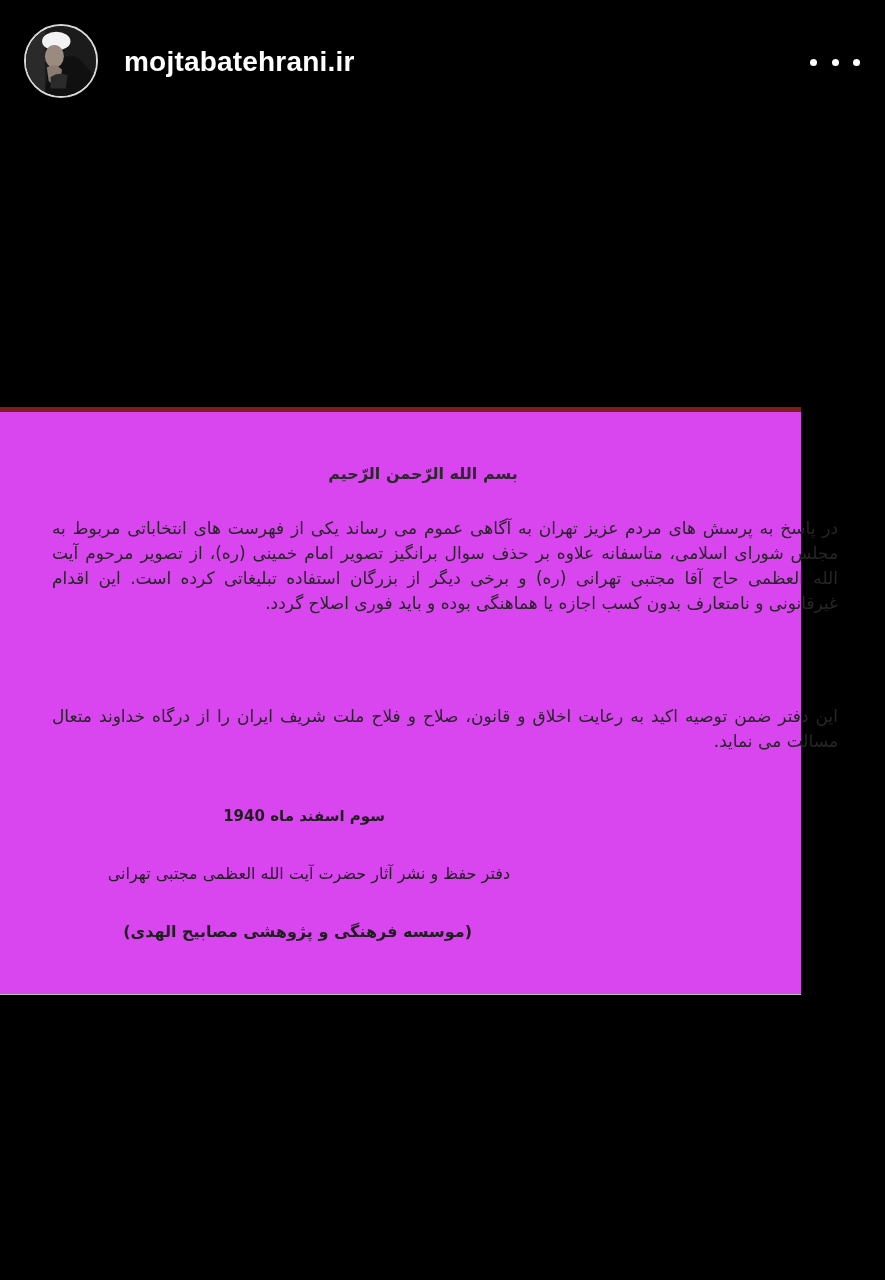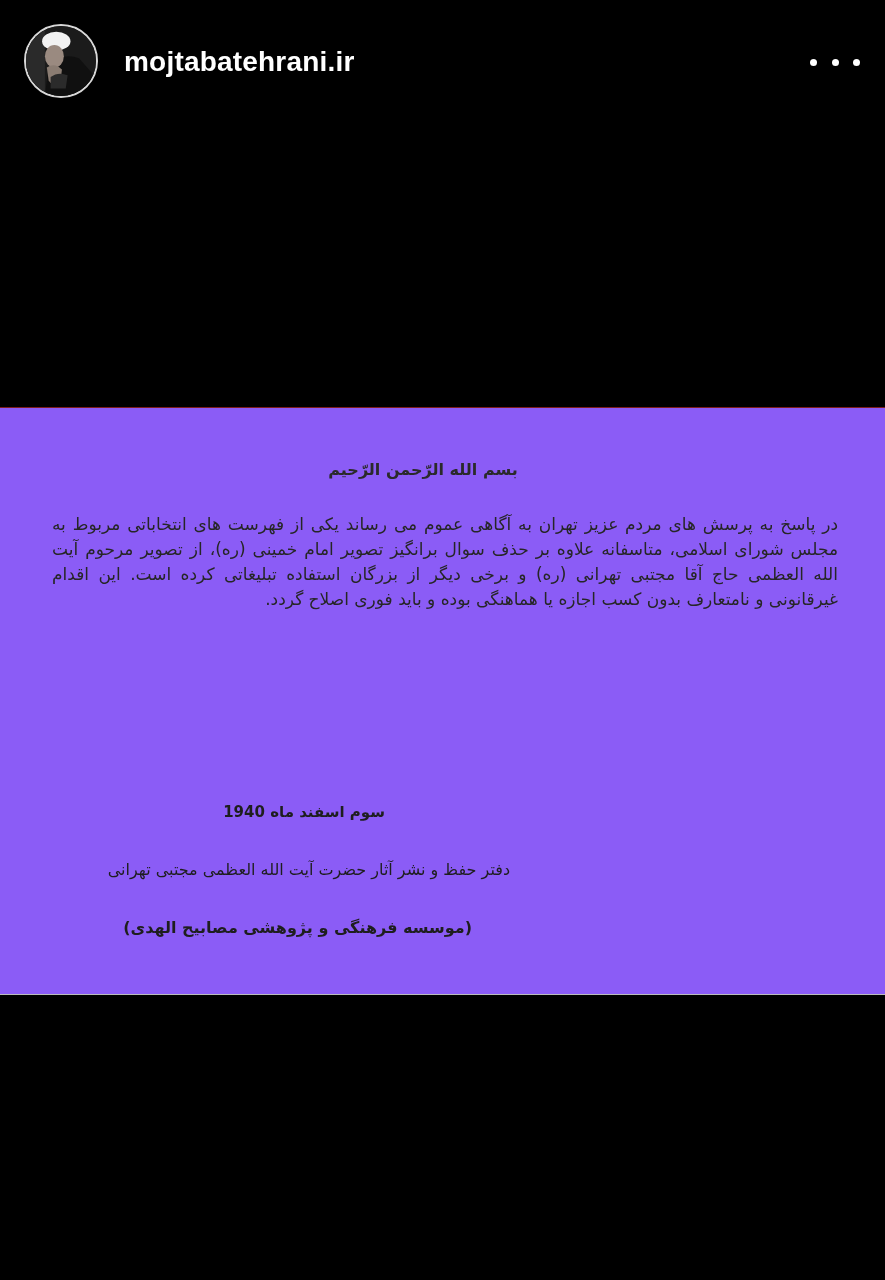--- a/index.html
+++ b/index.html
@@ -52,24 +52,24 @@
       cursor: pointer;
     }
     .more-button .dot {
       width: 7px; height: 7px;
       border-radius: 50%;
       background: #ffffff;
     }
     .post-image {
       position: absolute;
       left: 0; top: 407px;
-      width: 885px;
+      width: 801px;
       height: 588px;
-      background: #8b5cf6;
-      border-top: 1px solid #7f1d1d;
+      background: #d946ef;
+      border-top: 5px solid #7f1d1d;
       border-bottom: 1px solid #bcbcbc;
       box-sizing: border-box;
     }
     .doc {
       position: absolute;
       left: 52px; top: 0;
       width: 786px;
       height: 100%;
       direction: rtl;
       color: #222;
@@ -144,17 +144,18 @@
     <span class="dot"></span>
     <span class="dot"></span>
     <span class="dot"></span>
   </div>
 </div>
 
 <div class="post-image">
   <div class="doc">
     <div class="bismillah">بسم الله الرّحمن الرّحیم</div>
     <div class="para para1">در پاسخ به پرسش های مردم عزیز تهران به آگاهی عموم می رساند یکی از فهرست های انتخاباتی مربوط به مجلس شورای اسلامی، متاسفانه علاوه بر حذف سوال برانگیز تصویر امام خمینی (ره)، از تصویر مرحوم آیت الله العظمی حاج آقا مجتبی تهرانی (ره) و برخی دیگر از بزرگان استفاده تبلیغاتی کرده است. این اقدام غیرقانونی و نامتعارف بدون کسب اجازه یا هماهنگی بوده و باید فوری اصلاح گردد.</div>
+    <div class="para para2">این دفتر ضمن توصیه اکید به رعایت اخلاق و قانون، صلاح و فلاح ملت شریف ایران را از درگاه خداوند متعال مسالت می نماید.</div>
     <div class="date">سوم اسفند ماه 1940</div>
     <div class="signature">دفتر حفظ و نشر آثار حضرت آیت الله العظمی مجتبی تهرانی</div>
     <div class="institute">(موسسه فرهنگی و پژوهشی مصابیح الهدی)</div>
   </div>
 </div>
 
 </body></html>

